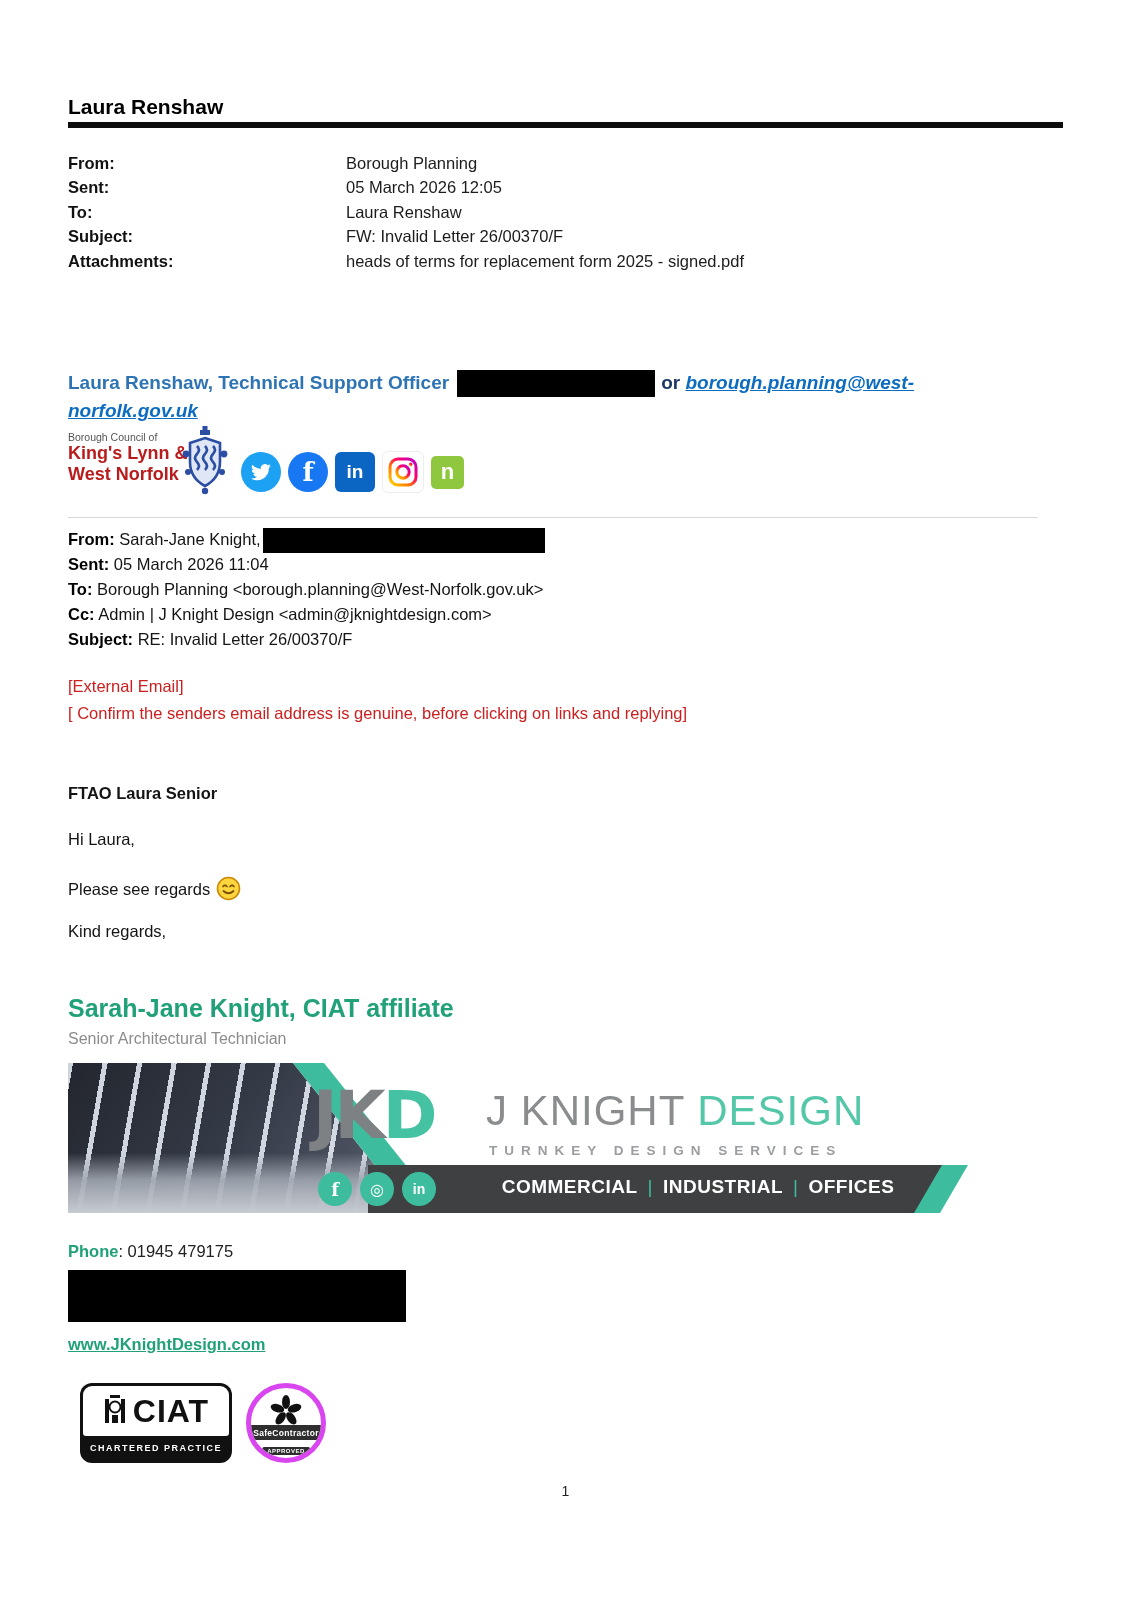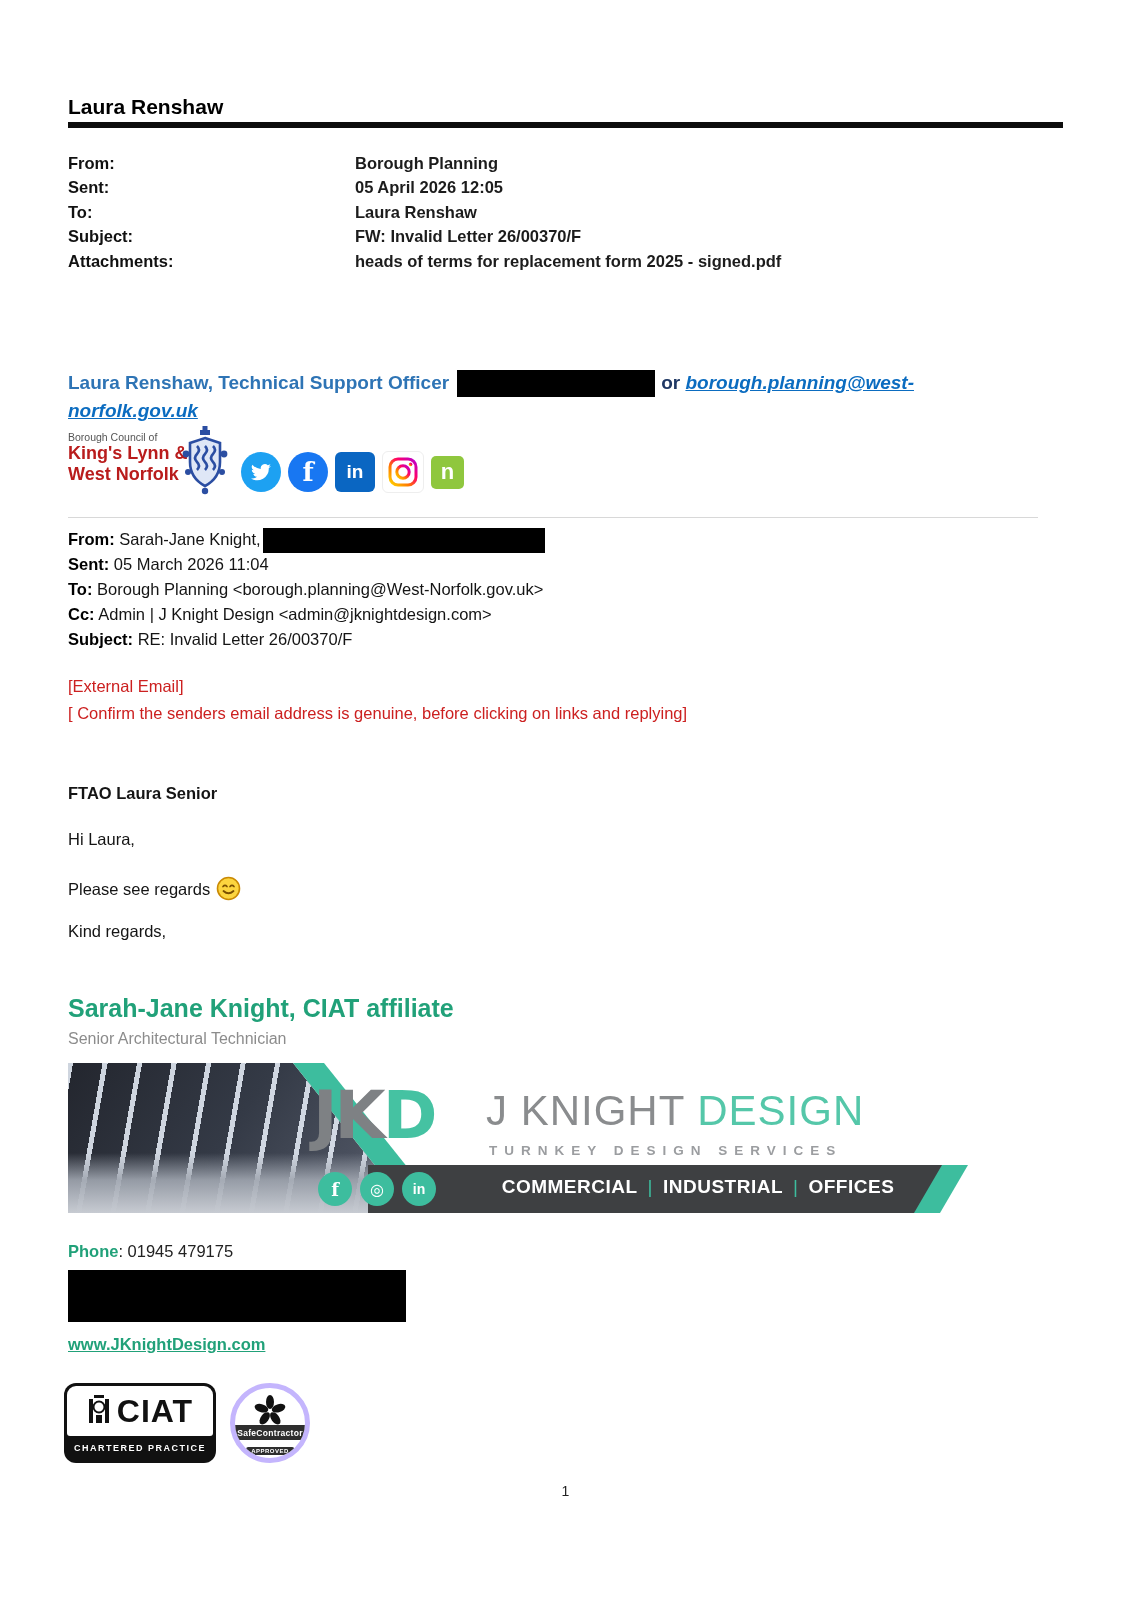--- a/index.html
+++ b/index.html
@@ -6,21 +6,21 @@
   body{width:1131px;height:1600px;font-family:"Liberation Sans","DejaVu Sans",sans-serif;color:#1f1f1f;position:relative;overflow:hidden;}
   .abs{position:absolute;}
 
   
   .recipient-name{left:68px;top:95px;font-size:21px;font-weight:bold;color:#000;}
   .recipient-rule{left:68px;top:122px;width:995px;height:6px;background:#0d0d0d;}
 
   
   .hdr1-row{left:68px;width:960px;font-size:16.5px;line-height:24.5px;}
   .hdr1-label{font-weight:bold;color:#111;}
-  .hdr1-value{position:absolute;left:287px;top:0;font-weight:bold;color:#1c1c1c;white-space:nowrap;}
+  .hdr1-value{position:absolute;left:278px;top:0;font-weight:normal;color:#1c1c1c;white-space:nowrap;}
 
   
   .sig1{left:68px;top:369px;width:945px;font-size:19px;font-weight:bold;color:#2E74B5;line-height:27px;}
   .sig1 .redact1{display:inline-block;width:198px;height:27px;background:#000;vertical-align:middle;margin:0 6px 0 8px;}
   .sig1 .connector{color:#1F3864;font-weight:bold;}
   .sig1 a{color:#0B6CC0;font-style:italic;text-decoration:underline;font-weight:bold;}
 
   
   .council-text{left:68px;top:431px;line-height:1.15;color:#3a3a3a;}
   .council-text .l1{font-size:10.5px;color:#555;}
@@ -86,26 +86,26 @@
 
   
   .phone{left:68px;top:1242px;font-size:16.5px;}
   .phone .lbl{color:#21A179;font-weight:bold;}
   .phone .val{color:#222;}
   .redact3{left:68px;top:1270px;width:338px;height:52px;background:#000;}
   .website{left:68px;top:1335px;font-size:16.5px;font-weight:bold;}
   .website a{color:#21A179;text-decoration:underline;}
 
   
-  .badges{left:64px;top:1383px;display:flex;align-items:center;gap:14px;}
+  .badges{left:80px;top:1383px;display:flex;align-items:center;gap:14px;}
   .ciat{width:152px;height:80px;background:#111;border-radius:12px;padding:3px;box-sizing:border-box;}
   .ciat .top{height:50px;background:#fff;border-radius:9px 9px 3px 3px;display:flex;align-items:center;justify-content:center;gap:6px;}
   .ciat .word{font-size:32px;font-weight:800;color:#111;letter-spacing:1px;}
   .ciat .bottom{height:24px;display:flex;align-items:center;justify-content:center;color:#fff;font-size:9px;font-weight:bold;letter-spacing:1.5px;}
-  .sc{width:80px;height:80px;border-radius:50%;border:5px solid #c4b5fd;background:#fff;position:relative;box-sizing:border-box;overflow:hidden;}
+  .sc{width:80px;height:80px;border-radius:50%;border:5px solid #d946ef;background:#fff;position:relative;box-sizing:border-box;overflow:hidden;}
   .sc .flower{position:absolute;left:50%;top:6px;transform:translateX(-50%);}
   .sc .band{position:absolute;left:-6px;right:-6px;bottom:18px;height:15px;background:#2E2E2E;color:#fff;
       font-size:8.5px;font-weight:bold;display:flex;align-items:center;justify-content:center;letter-spacing:0.3px;}
   .sc .approved{position:absolute;left:50%;bottom:3px;transform:translateX(-50%);background:#2E2E2E;color:#fff;
       font-size:6px;font-weight:bold;padding:1px 5px;border-radius:2px;letter-spacing:0.5px;}
   .ehedc{width:86px;height:86px;border-radius:50%;border:3px dotted #666;display:flex;align-items:center;justify-content:center;box-sizing:border-box;}
   .ehedc .word{font-size:17px;font-weight:600;color:#2b2b2b;letter-spacing:1px;font-family:"DejaVu Serif",serif;}
 
   .pagenum{left:0;top:1483px;width:1131px;text-align:center;font-size:14px;color:#222;}
 </style>
@@ -114,21 +114,21 @@
 
 <div class="abs recipient-name">Laura Renshaw</div>
 <div class="abs recipient-rule"></div>
 
 <div class="abs hdr1-row" style="top:151px">
   <span class="hdr1-label">From:</span>
   <span class="hdr1-value">Borough Planning</span>
 </div>
 <div class="abs hdr1-row" style="top:175px">
   <span class="hdr1-label">Sent:</span>
-  <span class="hdr1-value">05 April 2026 12:05</span>
+  <span class="hdr1-value">05 March 2026 12:05</span>
 </div>
 <div class="abs hdr1-row" style="top:200px">
   <span class="hdr1-label">To:</span>
   <span class="hdr1-value">Laura Renshaw</span>
 </div>
 <div class="abs hdr1-row" style="top:224px">
   <span class="hdr1-label">Subject:</span>
   <span class="hdr1-value">FW: Invalid Letter 26/00370/F</span>
 </div>
 <div class="abs hdr1-row" style="top:249px">

